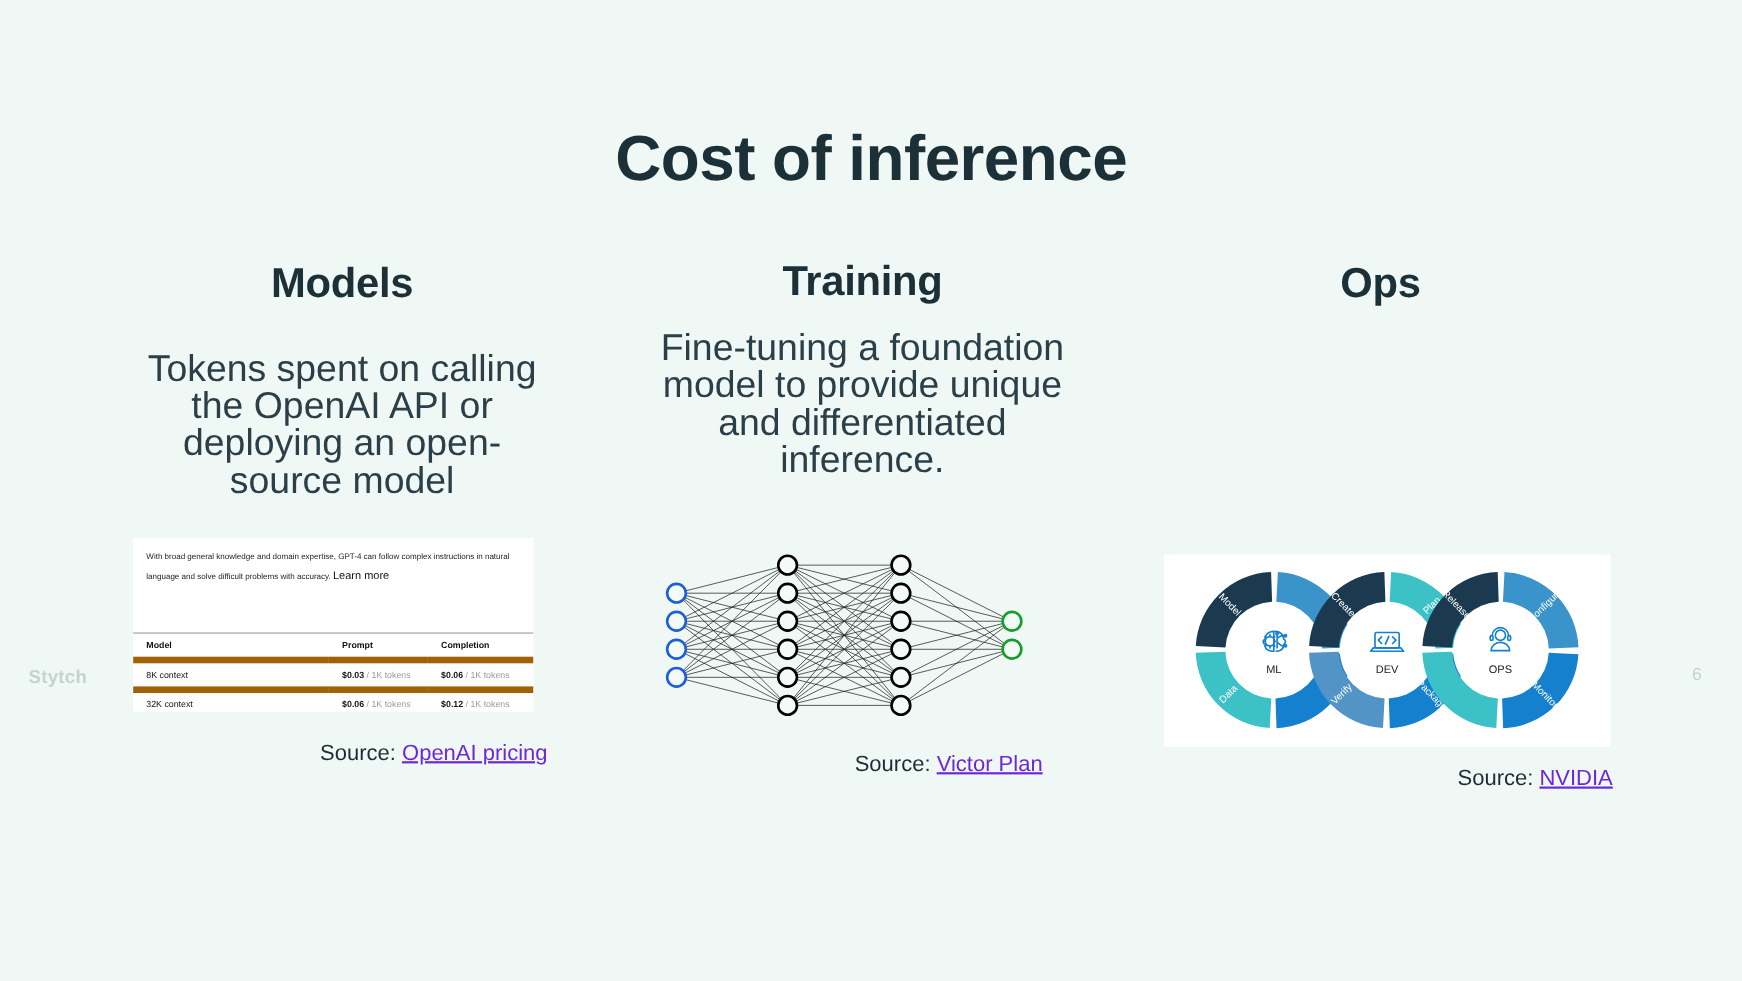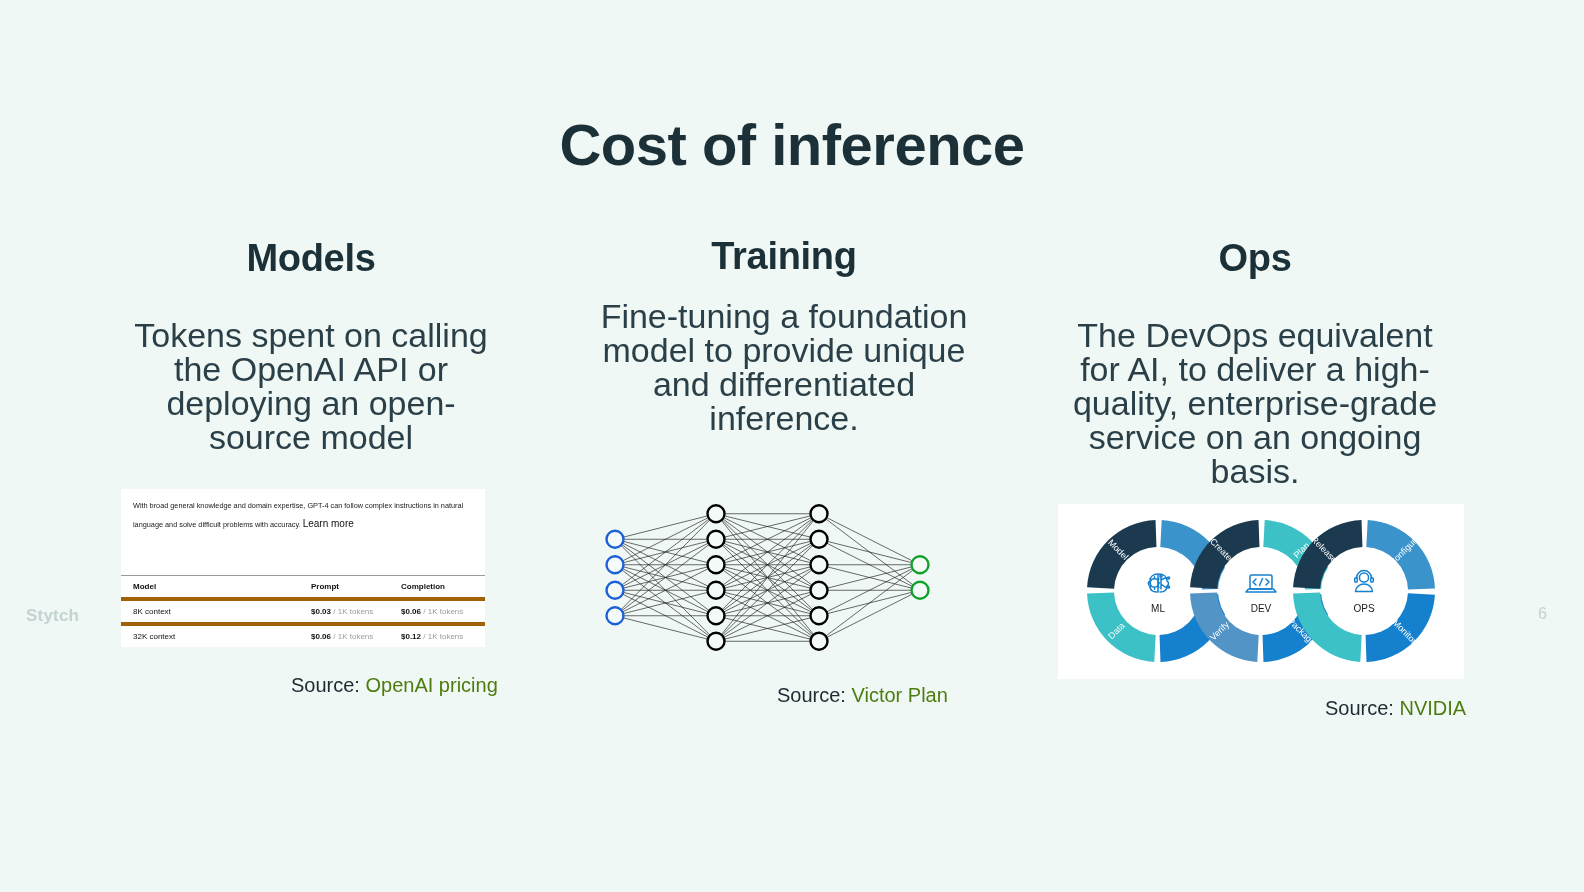--- a/index.html
+++ b/index.html
@@ -64,21 +64,22 @@
 
   
   .source {
     position: absolute;
     font-size: 20px;
     color: #1d2b33;
     white-space: nowrap;
   }
   .source a,
   .source .link {
-    color: #4d7c0f;
+    color: #6d28d9;
+    text-decoration: underline;
     cursor: pointer;
     text-align: right;
   }
   .src-openai { left: 291px; top: 674px; }
   .src-victor { left: 777px; top: 684px; }
   .src-nvidia { left: 1325px; top: 697px; }
 
   
   .gpt-card {
     position: absolute;
@@ -120,21 +121,21 @@
     width: 100%;
     border-collapse: collapse;
     table-layout: fixed;
   }
   .gpt-table th,
   .gpt-table td {
     text-align: left;
     padding: 6px 0 6px 12px;
     font-size: 8px;
     color: #111;
-    border-top: 4px solid #a16207;
+    border-top: 6px solid #a16207;
   }
   .gpt-table th { font-weight: 700; border-top: 1px solid #9a9a9a; }
   .gpt-table col.c1 { width: 178px; }
   .gpt-table col.c2 { width: 90px; }
   .gpt-table col.c3 { width: 96px; }
   .unit { color: #9b9b9b; font-weight: 400; }
   .amt  { font-weight: 700; color: #111; }
 
   
   .nn-wrap {
@@ -329,21 +330,20 @@
         </g>
     </svg>
   </div>
 
   <div class="source src-victor">
     <span>Source: </span><span class="link">Victor Plan</span>
   </div>
 
   <div class="col col-ops">
     <h2 class="col-heading">Ops</h2>
-    <p class="col-body">The DevOps equivalent for AI, to deliver a high-quality, enterprise-grade service on an ongoing basis.</p>
   </div>
 
   <div class="mlops">
     <svg id="mlops-svg" width="406" height="175" viewBox="0 0 406 175">
       <defs>
 
         <g id="icon-brain-gear">
           <g fill="none" stroke="#1580ce" stroke-width="1.5" stroke-linecap="round" stroke-linejoin="round">
             <path d="M0 -9 C -5 -9 -8 -6 -8 -2 C -10 -1 -10 2 -8 3 C -8 7 -5 9 -1 9 L 0 9 Z"></path>
             <circle cx="-3.5" cy="0" r="4.2"></circle>

